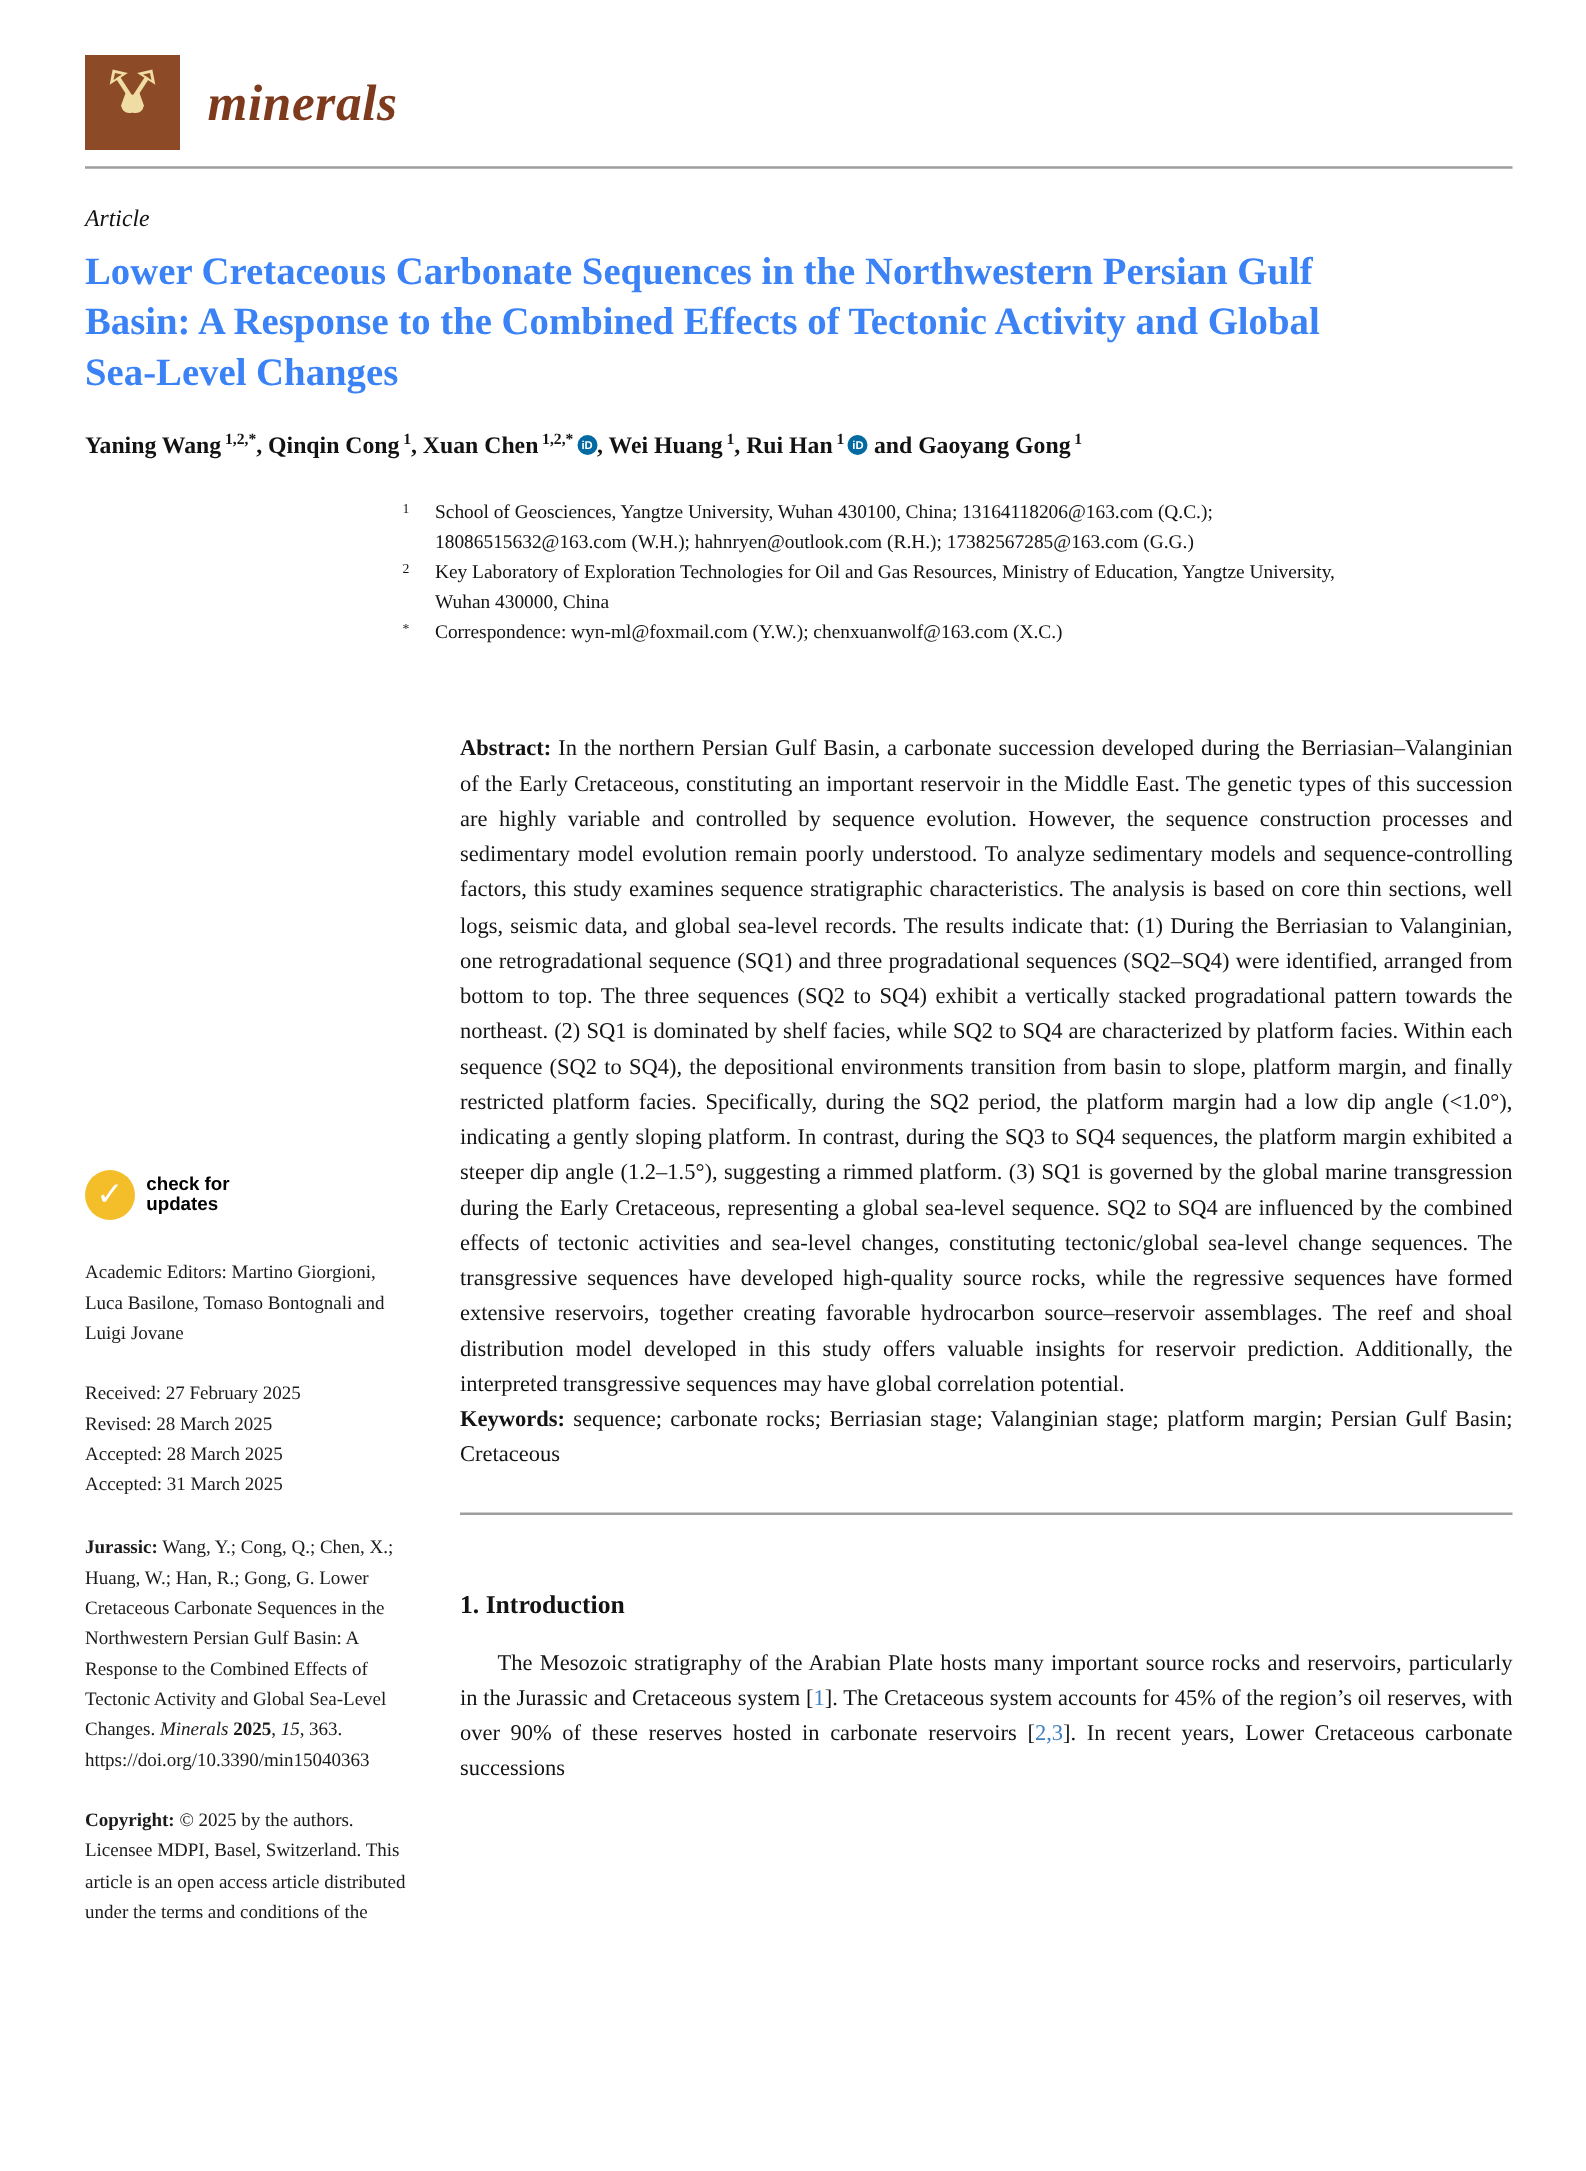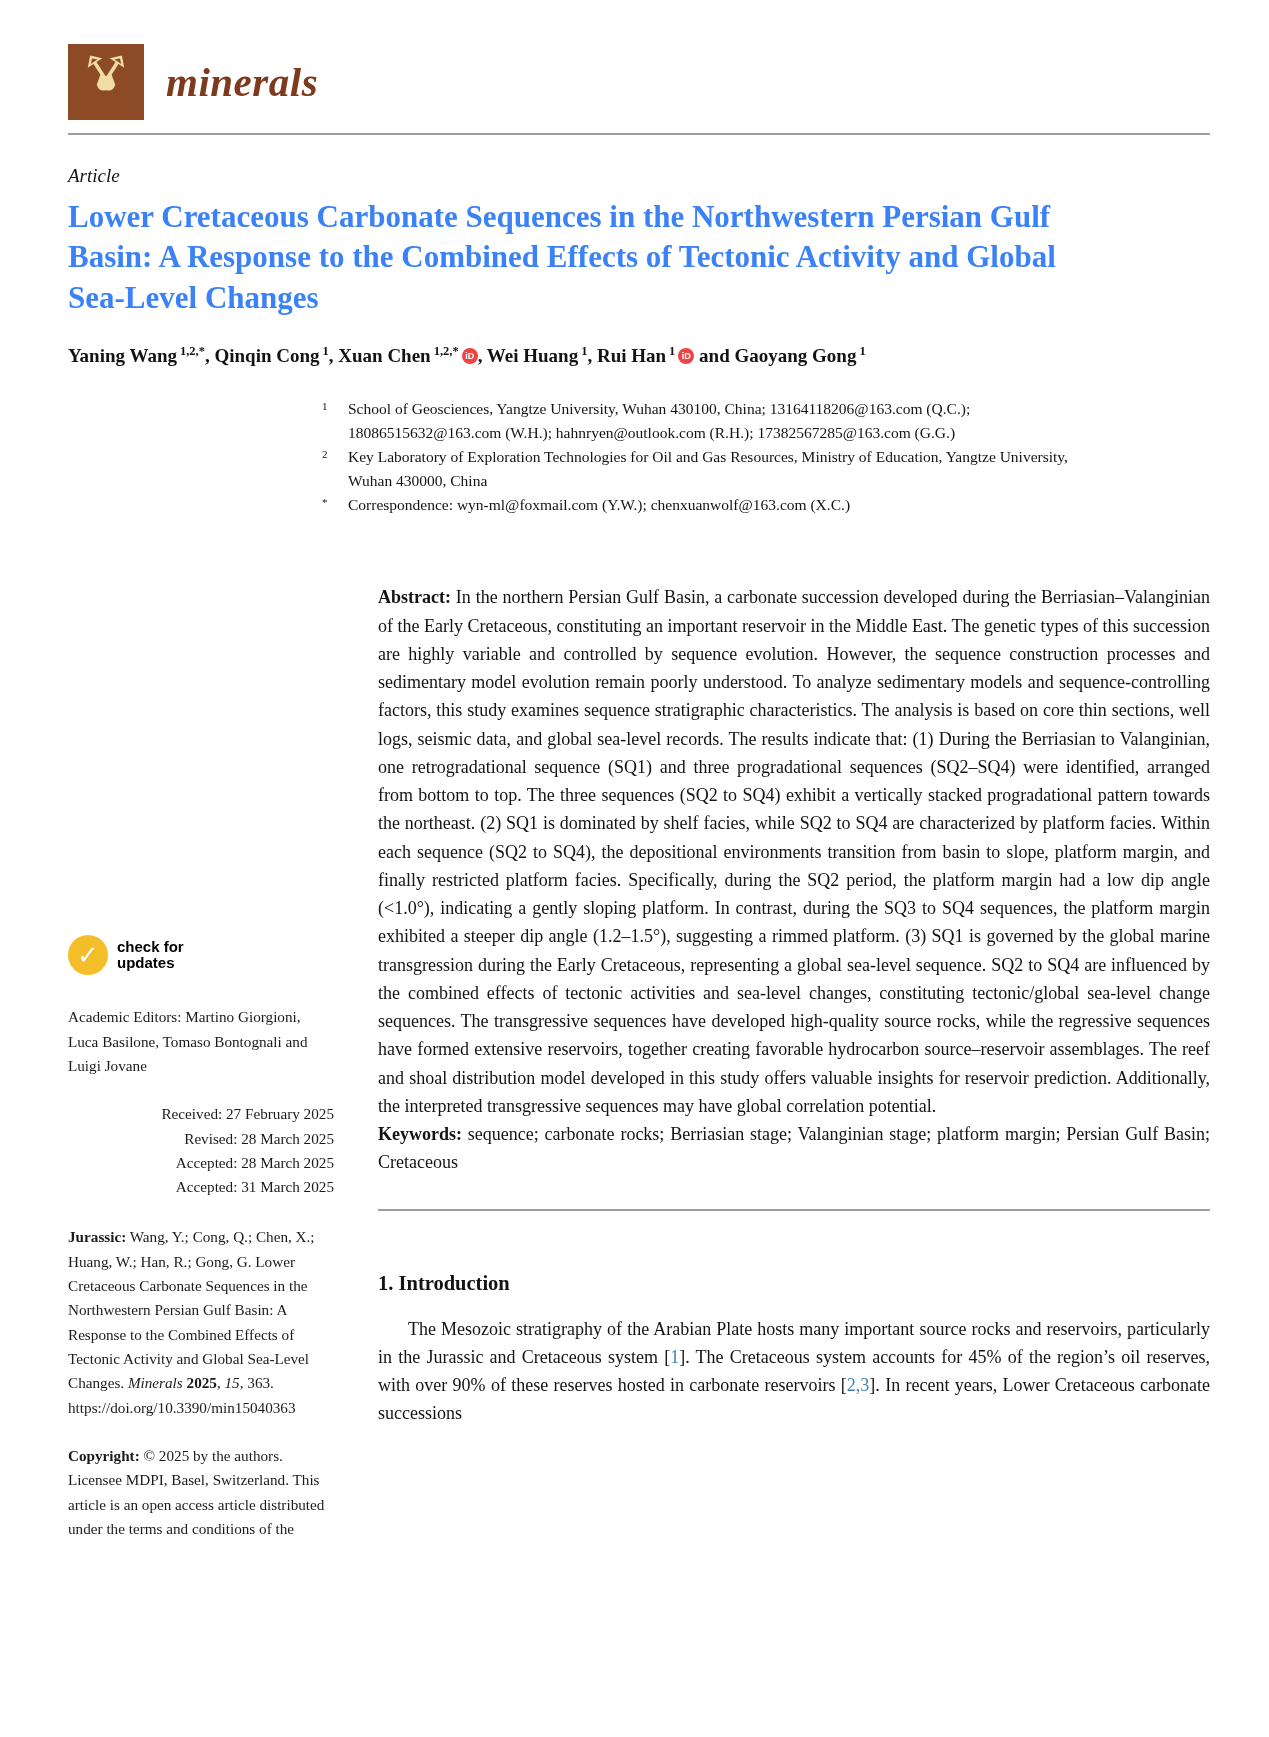--- a/index.html
+++ b/index.html
@@ -15,40 +15,40 @@
   .logo-box { width: 76px; height: 76px; background: #8C4A27; display: flex; align-items: center; justify-content: center; }
   .logo-text { font-style: italic; font-weight: 700; font-size: 41px; color: #7E3A1C; letter-spacing: 0.5px; }
   .rule { border: none; border-top: 2px solid #9e9e9e; margin: 13px 0 0; }
   
   .article-label { margin-top: 30px; font-style: italic; font-size: 19px; }
   h1.title { margin: 10px 0 0; font-size: 31px; line-height: 1.3; font-weight: 700; max-width: 1010px; color: #3b82f6; }
   .authors { margin-top: 26px; font-size: 19px; font-weight: 700; }
   .authors sup { font-size: 12.5px; margin-left: 3px; }
   .orcid {
     display: inline-block; width: 16px; height: 16px; border-radius: 50%;
-    background: #ef4444; color: #fff; font: 700 9px/16px "Liberation Sans", sans-serif;
+    background: #0369a1; color: #fff; font: 700 9px/16px "Liberation Sans", sans-serif;
     text-align: center; vertical-align: 3px; margin-left: 3px; cursor: pointer;
   }
   .affiliations { margin: 30px 0 0 254px; width: 782px; font-size: 15.5px; line-height: 1.55; }
   .aff-row { display: flex; }
   .aff-marker { width: 26px; flex-shrink: 0; font-size: 11px; padding-top: 1px; }
   .aff-text { flex: 1; }
   
   .two-col { display: flex; margin-top: 26px; }
   .sidebar { width: 266px; flex-shrink: 0; padding-top: 392px; font-size: 15.2px; line-height: 1.6; color: #1b1b1b; }
   .badge { display: flex; align-items: center; gap: 9px; margin-bottom: 30px; cursor: pointer; }
   .badge-circle {
     width: 40px; height: 40px; border-radius: 50%; background: #F4BD2A; color: #fff;
     display: flex; align-items: center; justify-content: center;
     font: 700 26px "DejaVu Sans", sans-serif;
   }
   .badge-text { font: 700 15px/16px "Liberation Sans", sans-serif; color: #000; }
   .sidebar p { margin: 12px 0 24px; }
-  .dates { margin-bottom: 26px; text-align: right; }
-  .main { flex: 1; margin-left: 44px; padding-top: 40px; font-size: 18px; line-height: 1.57; text-align: justify; }
+  .dates { margin-bottom: 26px; }
+  .main { flex: 1; margin-left: 34px; padding-top: 40px; font-size: 18px; line-height: 1.57; text-align: justify; }
   .main p { margin: 0; }
   .keywords { margin-top: 27px; }
   .kw-divider { border: none; border-top: 2px solid #9e9e9e; margin: 32px 0 0; }
   h2.intro-heading { font-size: 20.5px; margin: 56px 0 16px; text-align: left; font-weight: 700; }
   .intro-p { text-indent: 30px; }
   .ref { color: #4080BF; cursor: pointer; }
   
   footer { margin-top: auto; }
   .footer-rule { border: none; border-top: 2px solid #9e9e9e; margin: 0 0 13px; }
   .footer-row { display: flex; justify-content: space-between; font-size: 17px; }

